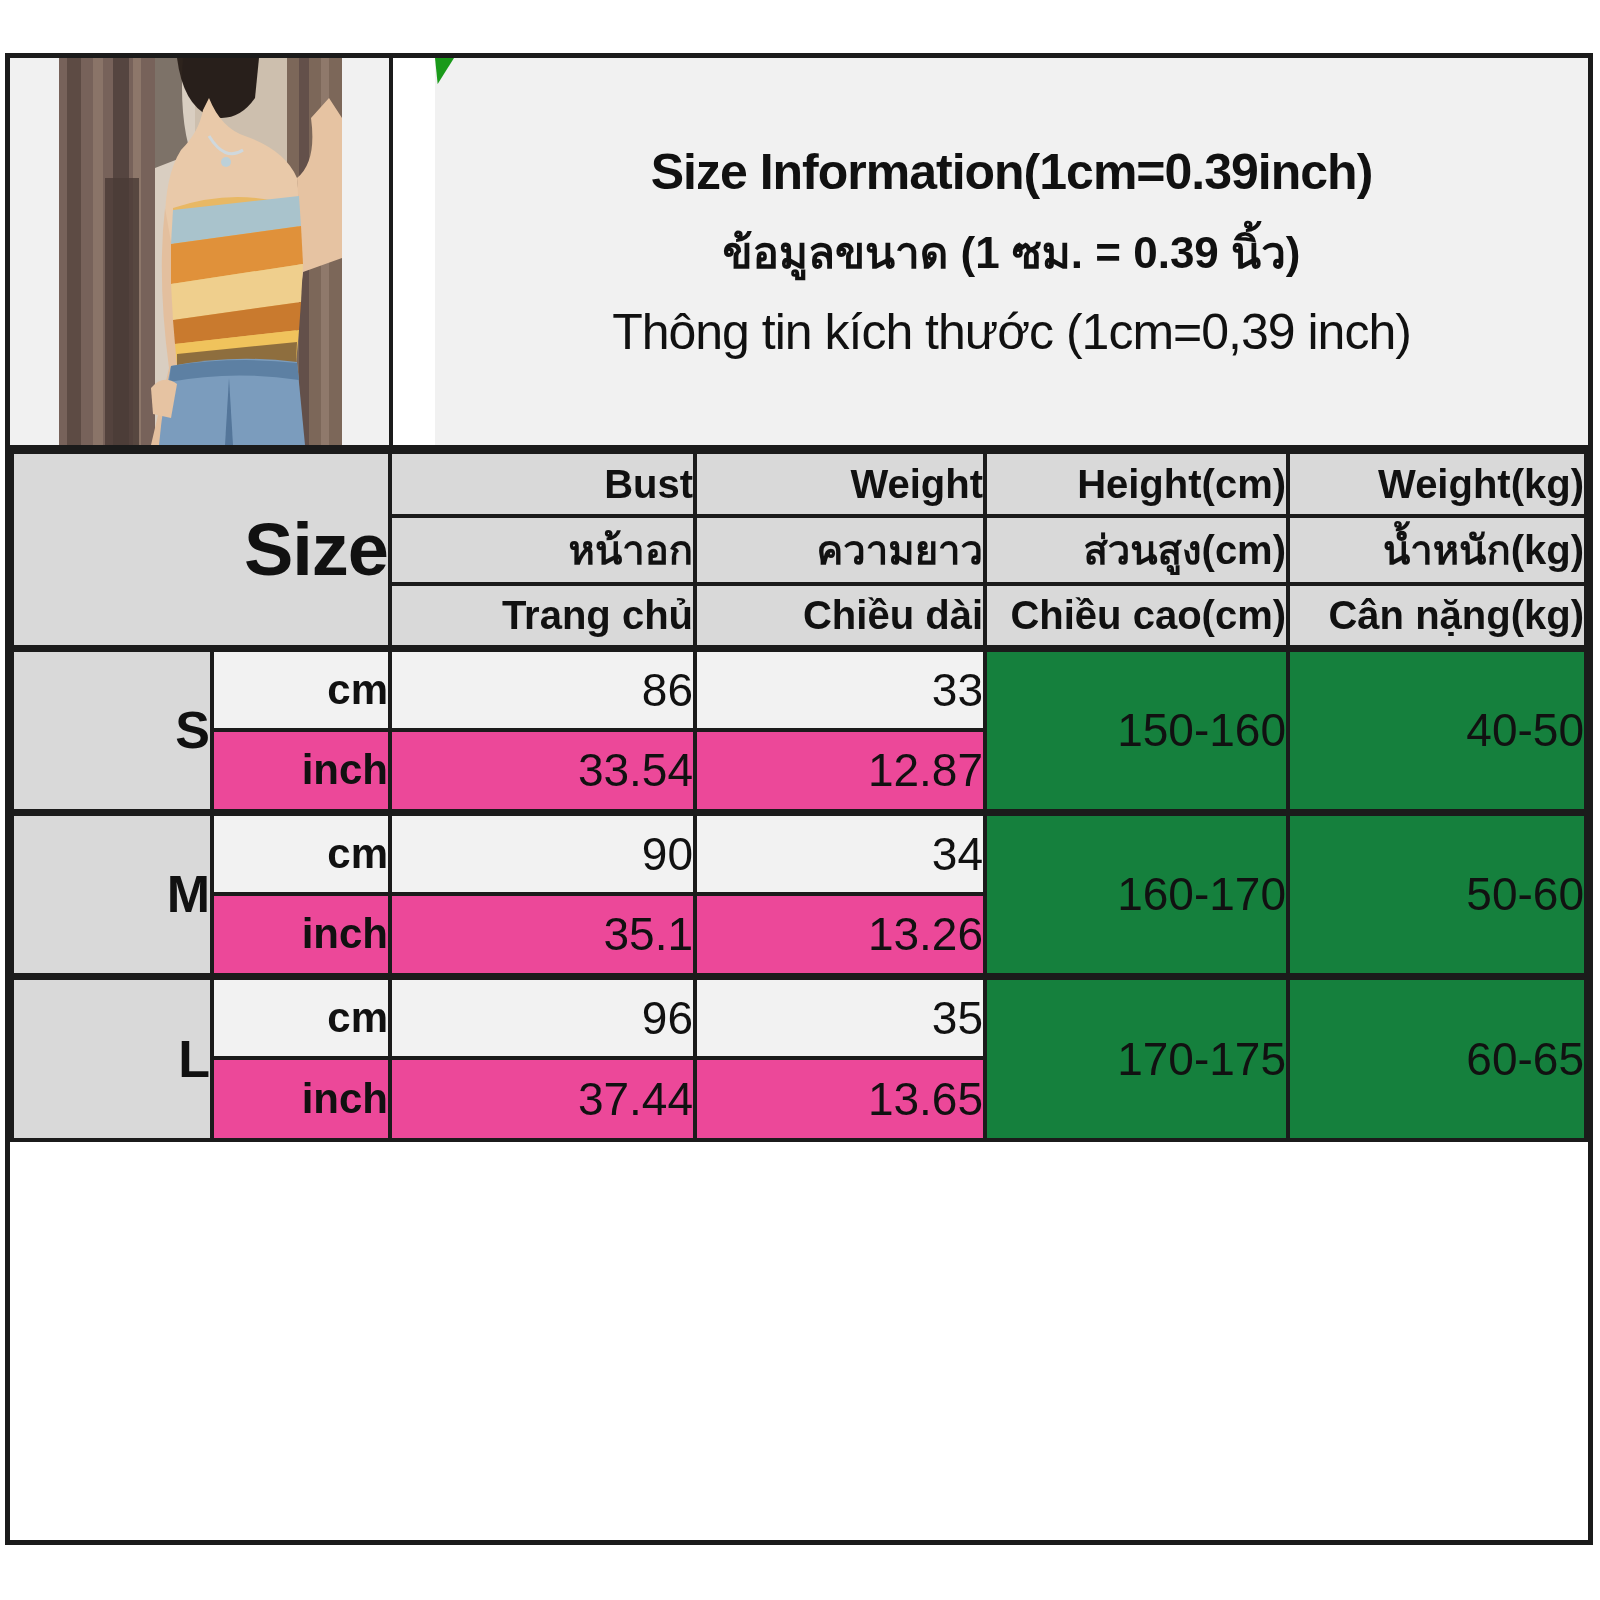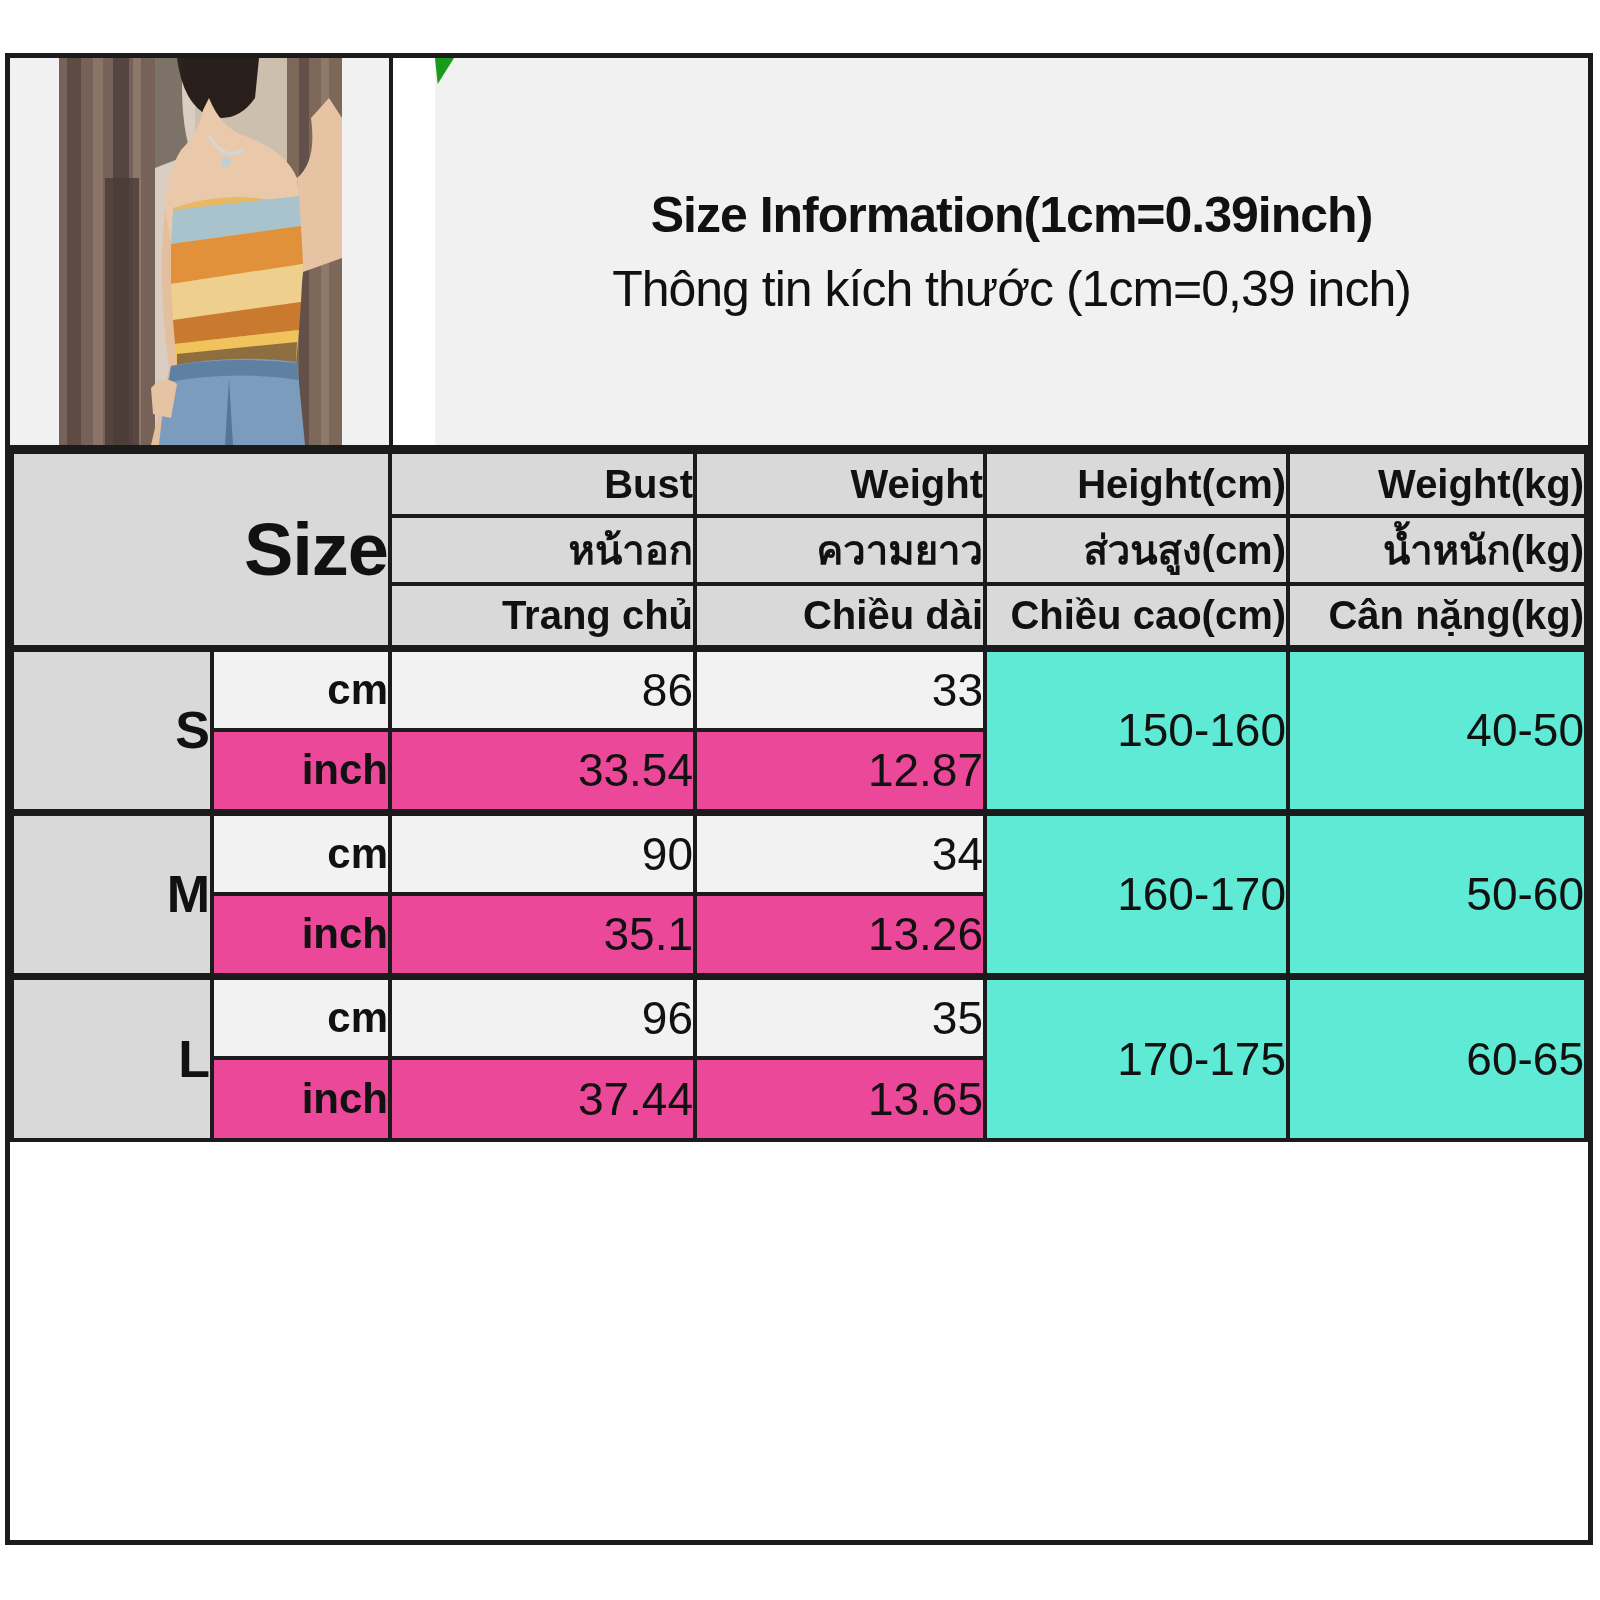--- a/index.html
+++ b/index.html
@@ -32,21 +32,21 @@
   tr.d-row{height:82px;}
   tr.group-top td{border-top-width:7px;}
   td.hdr{background:#d9d9d9;font-weight:bold;font-size:40px;}
   td.size-cell{background:#d9d9d9;font-weight:bold;font-size:74px;letter-spacing:-1px;}
   td.letter-cell{background:#d9d9d9;font-weight:bold;font-size:52px;}
   td.unit-cell{font-weight:bold;font-size:42px;}
   td.val{font-size:46px;}
   td.range{font-size:46px;background:#f1f1f1;}
   tr.cm-row td{background:#f2f2f2;}
   tr.cm-row td.letter-cell{background:#d9d9d9;}
-  tr.cm-row td.range{background:#5eead4;}
+  tr.cm-row td.range{background:#15803d;}
   tr.inch-row td{background:#ec4899;}
   
   .attention{flex:1;background:#ffffff;padding:8px 6px 0 6px;box-sizing:border-box;}
   .attention p{margin:0 0 14px 0;font-size:40px;letter-spacing:-1.2px;word-spacing:1px;line-height:1.32;}
   .att-note-justify{text-align:justify;}
 </style>
 </head>
 <body>
 
 <div class="frame">
@@ -92,20 +92,21 @@
         <path d="M112 308 Q175 296 238 304 L246 387 L100 387 Q104 344 112 308 Z" fill="#7b9cbd"></path>
         <path d="M112 308 Q175 298 238 305 L240 322 Q174 312 110 324 Z" fill="#5d80a3"></path>
         <path d="M170 320 L174 387 L166 387 Z" fill="#54769a"></path>
 
         <path d="M92 330 Q104 316 118 326 L112 360 L94 356 Z" fill="#e6c3a2"></path>
       </svg>
     </div>
     <div class="title-cell">
       <div class="green-flag" style="background:#1a9a1a;"></div>
       <div class="title-en">Size Information(1cm=0.39inch)</div>
+      <div class="title-th">ข้อมูลขนาด (1 ซม. = 0.39 นิ้ว)</div>
       <div class="title-vi">Thông tin kích thước (1cm=0,39 inch)</div>
     </div>
   </div>
 
   <table class="size-table">
     <colgroup>
       <col style="width:200px">
         <col style="width:178px">
       <col style="width:305px">
         <col style="width:290px">

